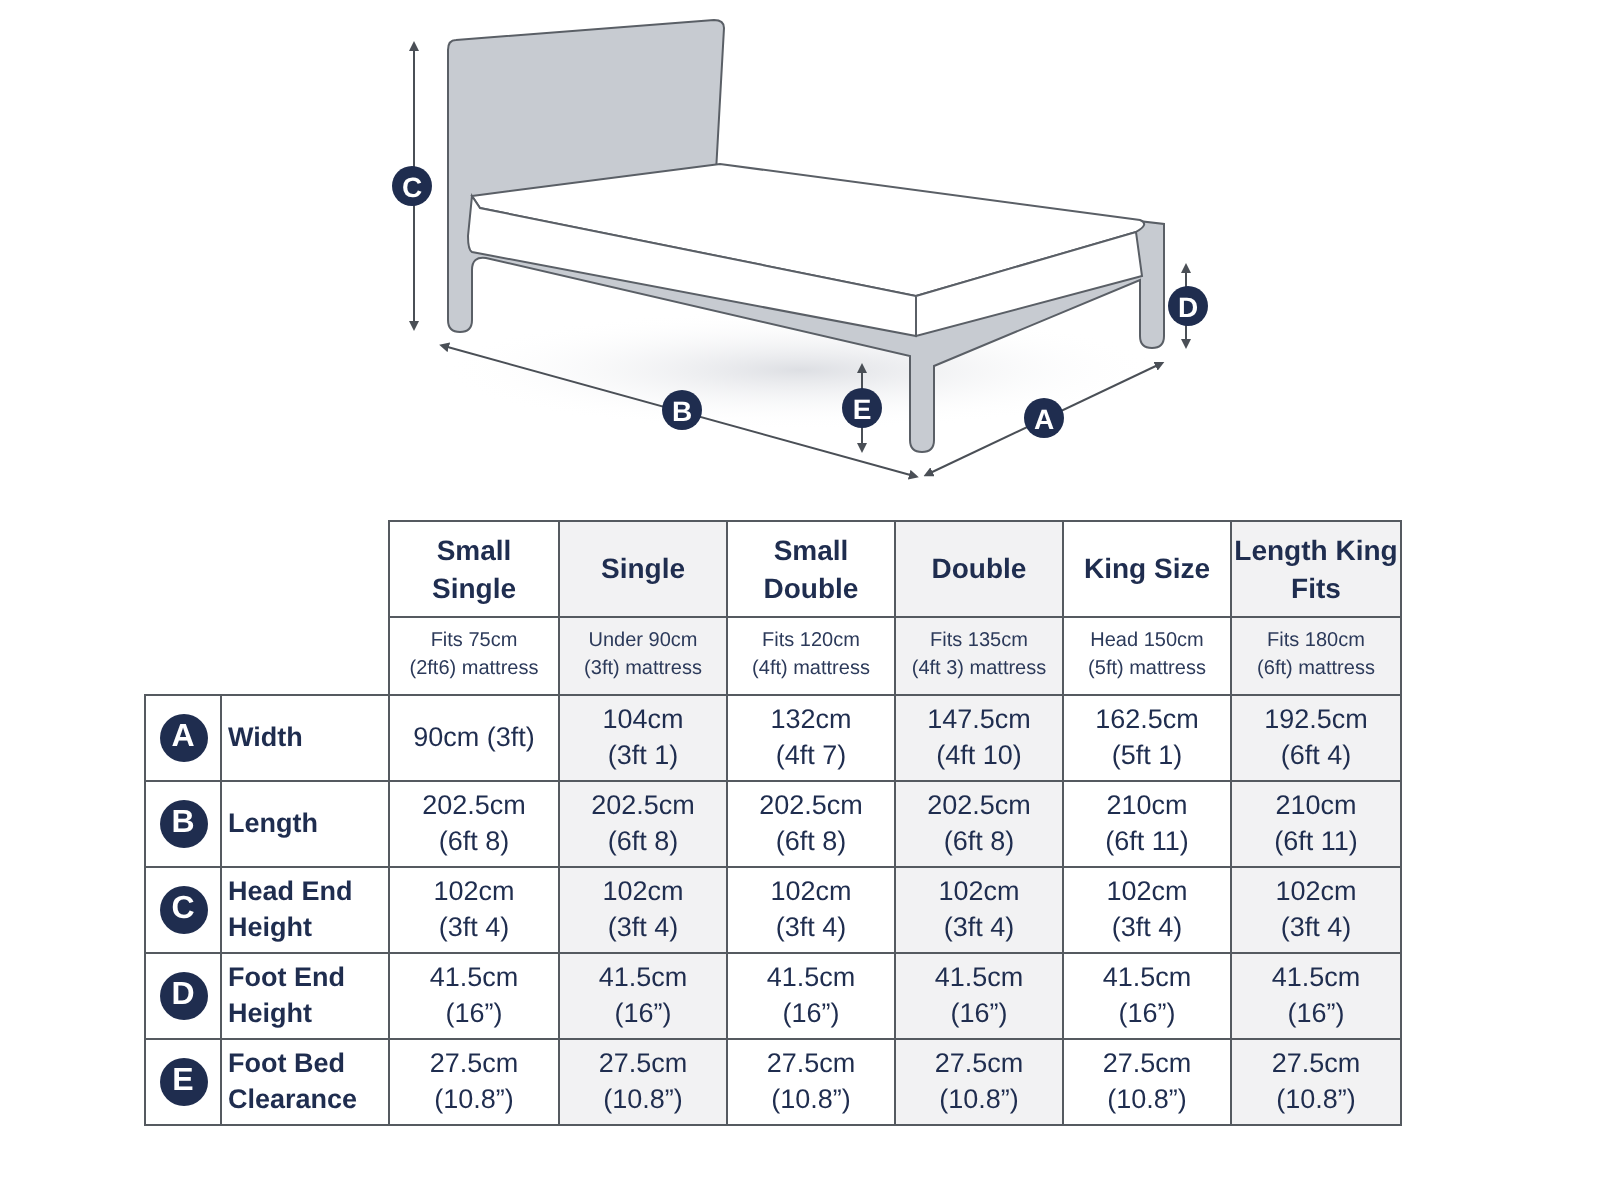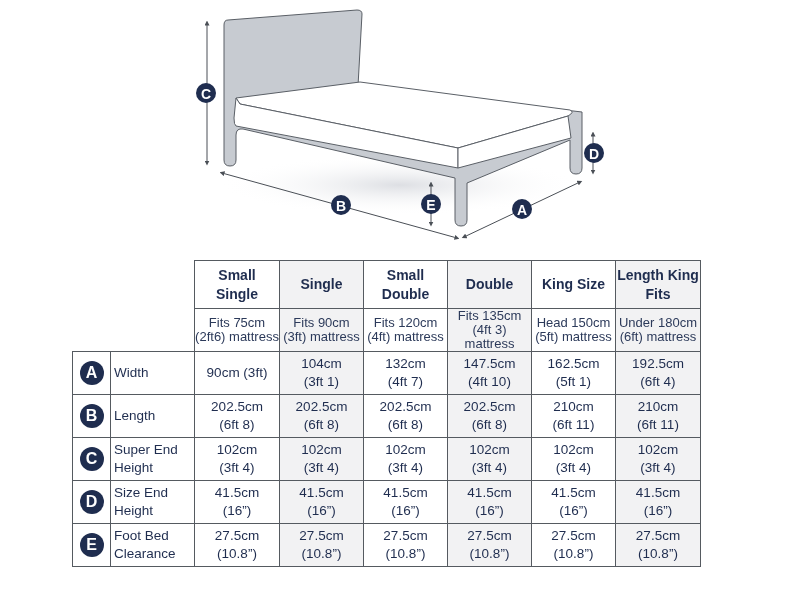--- a/index.html
+++ b/index.html
@@ -1,23 +1,23 @@
 <!DOCTYPE html>
 <html><head>
 <meta charset="utf-8">
 <style>
   html, body { margin:0; padding:0; background:#ffffff; }
   body { width:800px; height:600px; position:relative; overflow:hidden; font-family:"Liberation Sans", sans-serif; color:#1f2d4f; }
   #diagram { position:absolute; left:0; top:0; width:800px; height:250px; }
   #spec-table { position:absolute; left:72px; top:260px; border-collapse:collapse; table-layout:fixed;padding-left:39px; }
   #spec-table td, #spec-table th { border:1px solid #555a60; padding:0; text-align:center; vertical-align:middle; }
   #spec-table th { font-weight:bold; font-size:14px; line-height:19px; color:#1f2d4f; height:47px; }
-  #spec-table td.fits { font-size:13px; line-height:14px; color:#2c3a5a; height:38px; }
+  #spec-table td.fits { font-size:10px; line-height:14px; color:#2c3a5a; height:38px; }
   #spec-table td.val { font-size:13.5px; line-height:18px; color:#1f2d4f; height:42px; }
-  #spec-table td.label { text-align:left; padding-left:3px; font-weight:normal; font-size:13.5px; line-height:18px; color:#1f2d4f; }
+  #spec-table td.label { text-align:left; padding-left:3px; font-weight:bold; font-size:13.5px; line-height:18px; color:#1f2d4f; }
   #spec-table td.icon { width:37px; }
   #spec-table td.blank { border:none; }
   #spec-table .shade { background:#f2f2f3; }
   .badge { display:inline-block; width:24px; height:24px; border-radius:50%; background:#1f2d4f; color:#fff; font-weight:bold; font-size:16px; line-height:24px; text-align:center; }
 </style>
 </head>
 <body>
 
 <svg id="diagram" viewBox="0 0 800 250" xmlns="http://www.w3.org/2000/svg">
   <defs>
@@ -84,25 +84,25 @@
     <th><span>Small</span><br><span>Single</span></th>
     <th class="shade"><span>Single</span></th>
     <th><span>Small</span><br><span>Double</span></th>
     <th class="shade"><span>Double</span></th>
     <th><span>King Size</span></th>
     <th class="shade"><span>Length King</span><br><span>Fits</span></th>
   </tr>
   <tr>
     <td class="blank" colspan="2"></td>
     <td class="fits"><span>Fits 75cm</span><br><span>(2ft6) mattress</span></td>
-    <td class="fits shade"><span>Fits 90cm</span><br><span>(3ft) mattress</span></td>
+    <td class="fits shade"><span>Under 90cm</span><br><span>(3ft) mattress</span></td>
     <td class="fits"><span>Fits 120cm</span><br><span>(4ft) mattress</span></td>
     <td class="fits shade"><span>Fits 135cm</span><br><span>(4ft 3) mattress</span></td>
     <td class="fits"><span>Head 150cm</span><br><span>(5ft) mattress</span></td>
-    <td class="fits shade"><span>Under 180cm</span><br><span>(6ft) mattress</span></td>
+    <td class="fits shade"><span>Fits 180cm</span><br><span>(6ft) mattress</span></td>
   </tr>
 
   <tr>
     <td class="icon"><span class="badge">A</span></td>
     <td class="label"><span>Width</span></td>
     <td class="val"><span>90cm (3ft)</span></td>
     <td class="val shade"><span>104cm</span><br><span>(3ft 1)</span></td>
     <td class="val"><span>132cm</span><br><span>(4ft 7)</span></td>
     <td class="val shade"><span>147.5cm</span><br><span>(4ft 10)</span></td>
     <td class="val"><span>162.5cm</span><br><span>(5ft 1)</span></td>
@@ -115,32 +115,32 @@
     <td class="val"><span>202.5cm</span><br><span>(6ft 8)</span></td>
     <td class="val shade"><span>202.5cm</span><br><span>(6ft 8)</span></td>
     <td class="val"><span>202.5cm</span><br><span>(6ft 8)</span></td>
     <td class="val shade"><span>202.5cm</span><br><span>(6ft 8)</span></td>
     <td class="val"><span>210cm</span><br><span>(6ft 11)</span></td>
     <td class="val shade"><span>210cm</span><br><span>(6ft 11)</span></td>
   </tr>
 
   <tr>
     <td class="icon"><span class="badge">C</span></td>
-    <td class="label"><span>Super End</span><br><span>Height</span></td>
+    <td class="label"><span>Head End</span><br><span>Height</span></td>
     <td class="val"><span>102cm</span><br><span>(3ft 4)</span></td>
     <td class="val shade"><span>102cm</span><br><span>(3ft 4)</span></td>
     <td class="val"><span>102cm</span><br><span>(3ft 4)</span></td>
     <td class="val shade"><span>102cm</span><br><span>(3ft 4)</span></td>
     <td class="val"><span>102cm</span><br><span>(3ft 4)</span></td>
     <td class="val shade"><span>102cm</span><br><span>(3ft 4)</span></td>
   </tr>
 
   <tr>
     <td class="icon"><span class="badge">D</span></td>
-    <td class="label"><span>Size End</span><br><span>Height</span></td>
+    <td class="label"><span>Foot End</span><br><span>Height</span></td>
     <td class="val"><span>41.5cm</span><br><span>(16”)</span></td>
     <td class="val shade"><span>41.5cm</span><br><span>(16”)</span></td>
     <td class="val"><span>41.5cm</span><br><span>(16”)</span></td>
     <td class="val shade"><span>41.5cm</span><br><span>(16”)</span></td>
     <td class="val"><span>41.5cm</span><br><span>(16”)</span></td>
     <td class="val shade"><span>41.5cm</span><br><span>(16”)</span></td>
   </tr>
 
   <tr>
     <td class="icon"><span class="badge">E</span></td>

